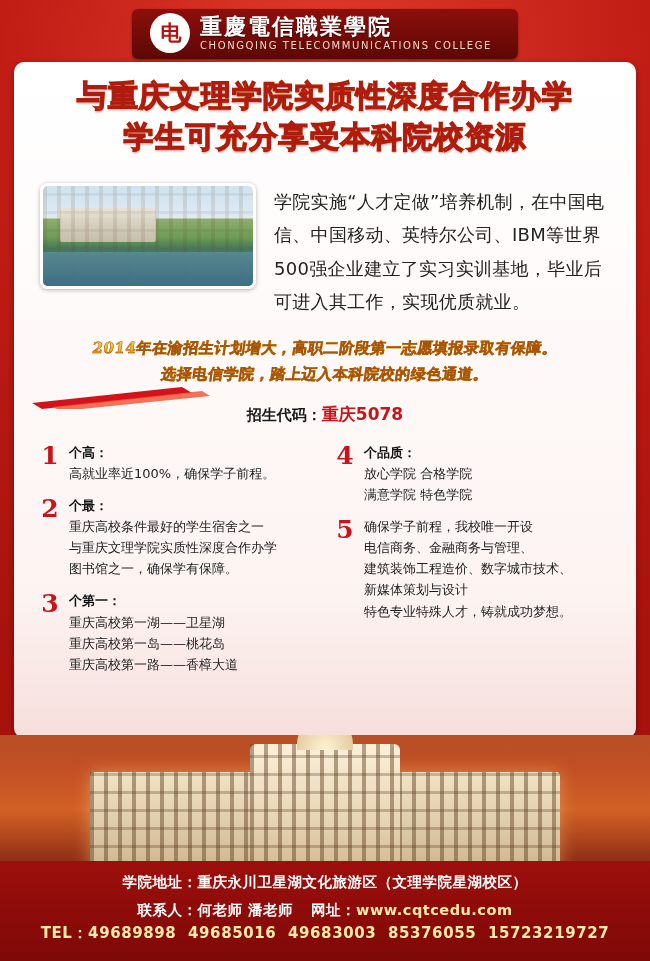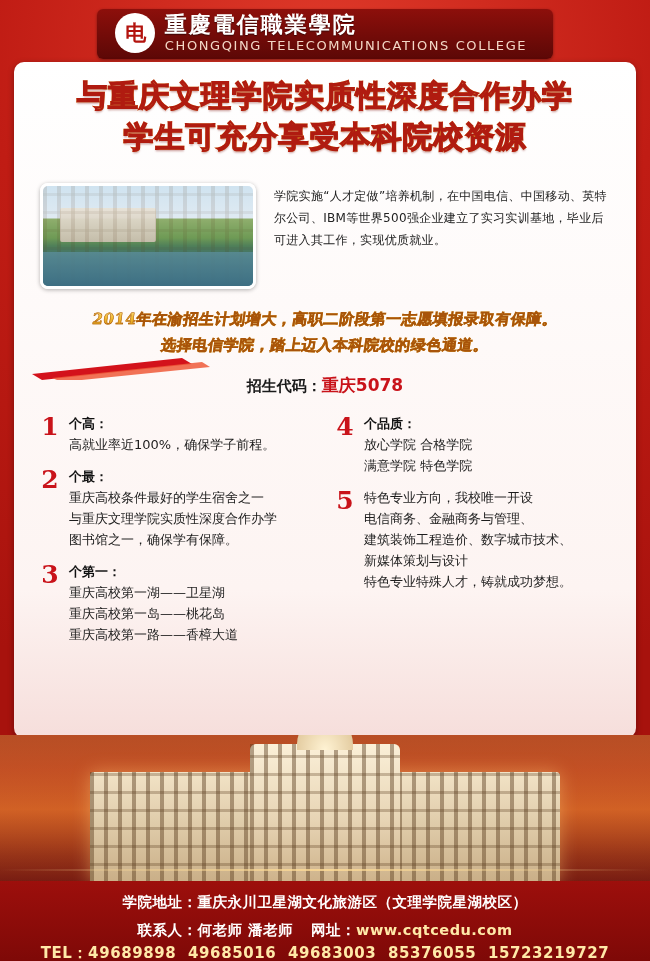--- a/index.html
+++ b/index.html
@@ -35,21 +35,21 @@
     font-weight:bold;font-size:21px;font-family:"DejaVu Serif","Liberation Serif",serif;
     letter-spacing:-2px;
   }
   .logo-text-cn{
     color:#ffffff;font-size:22px;font-weight:bold;letter-spacing:2px;
     font-family:"DejaVu Serif","Liberation Serif",serif;
     text-shadow:0 1px 1px rgba(0,0,0,.5);
     line-height:1.05;
   }
   .logo-text-en{
-    color:#f3d7c6;font-size:13px;letter-spacing:1.6px;text-align:right;
+    color:#f3d7c6;font-size:10px;letter-spacing:1.6px;text-align:right;
     margin-top:1px;
   }
   
   .card{
     position:absolute;top:62px;left:14px;right:14px;height:676px;
     background:linear-gradient(180deg,#ffffff 0%,#fdf4f2 78%,#f6dedb 100%);
     border-radius:10px;
     box-shadow:0 2px 6px rgba(0,0,0,.35);
     overflow:hidden;
   }
@@ -86,21 +86,21 @@
   .photo:before{
     content:"";position:absolute;left:8%;top:22%;width:46%;height:34%;
     background:linear-gradient(180deg,#e8e2d6,#c9bfae);
     border-radius:2px;opacity:.95;
   }
   .photo:after{
     content:"";position:absolute;left:0;bottom:0;width:100%;height:34%;
     background:linear-gradient(180deg,rgba(90,140,150,.85),rgba(60,110,130,.95));
   }
   .mid-text{
-    font-size:12px;color:#222;line-height:1.85;letter-spacing:.3px;
+    font-size:18px;color:#222;line-height:1.85;letter-spacing:.3px;
     padding-top:2px;
   }
   
   .gold-lines{margin-top:18px;text-align:center;}
   .gold-lines div{
     font-size:15px;font-weight:bold;letter-spacing:.6px;line-height:1.7;
     font-family:"DejaVu Serif","Liberation Serif",serif;
     background:linear-gradient(180deg,#ffe9a0 0%,#f0b92e 45%,#c8820c 100%);
     -webkit-background-clip:text;background-clip:text;color:transparent;
     -webkit-text-stroke:.5px #a8540a;
@@ -155,21 +155,21 @@
     background:radial-gradient(ellipse at 50% 100%,#fff3d4,#d9bd8d);
     border-radius:28px 28px 0 0;
   }
   .b-windows{
     position:absolute;inset:0;
     background-image:repeating-linear-gradient(90deg,rgba(90,60,30,.45) 0 4px,transparent 4px 14px),
                      repeating-linear-gradient(0deg,rgba(90,60,30,.30) 0 3px,transparent 3px 18px);
   }
   
   .footer{
-    position:absolute;left:0;right:0;bottom:0;height:80px;
+    position:absolute;left:0;right:0;bottom:0;height:100px;
     background:linear-gradient(180deg,#9d0f0c 0%,#7e0907 100%);
     color:#fff;text-align:center;padding-top:8px;box-sizing:border-box;
   }
   .footer .line{font-size:14.5px;font-weight:bold;letter-spacing:.5px;line-height:1.9;}
   .footer .web{color:#ffe9a8;}
   .footer .tel{
     font-size:15px;font-weight:bold;color:#ffe9a8;letter-spacing:.6px;
     font-family:"DejaVu Sans","Liberation Sans",sans-serif;
   }
   .footer .sep{display:inline-block;width:18px;}
@@ -262,21 +262,21 @@
           <div class="item-body">
             <div class="item-title">个品质：</div>
             <div>放心学院  合格学院</div>
             <div>满意学院  特色学院</div>
           </div>
         </div>
 
         <div class="item">
           <div class="num">5</div>
           <div class="item-body">
-            <div>特色专业方向，我校唯一开设</div>
+            <div>确保学子前程，我校唯一开设</div>
             <div>电信商务、金融商务与管理、</div>
             <div>建筑装饰工程造价、数字城市技术、</div>
             <div>新媒体策划与设计</div>
             <div>特色专业特殊人才，铸就成功梦想。</div>
           </div>
         </div>
 
       </div>
     </div>
 

